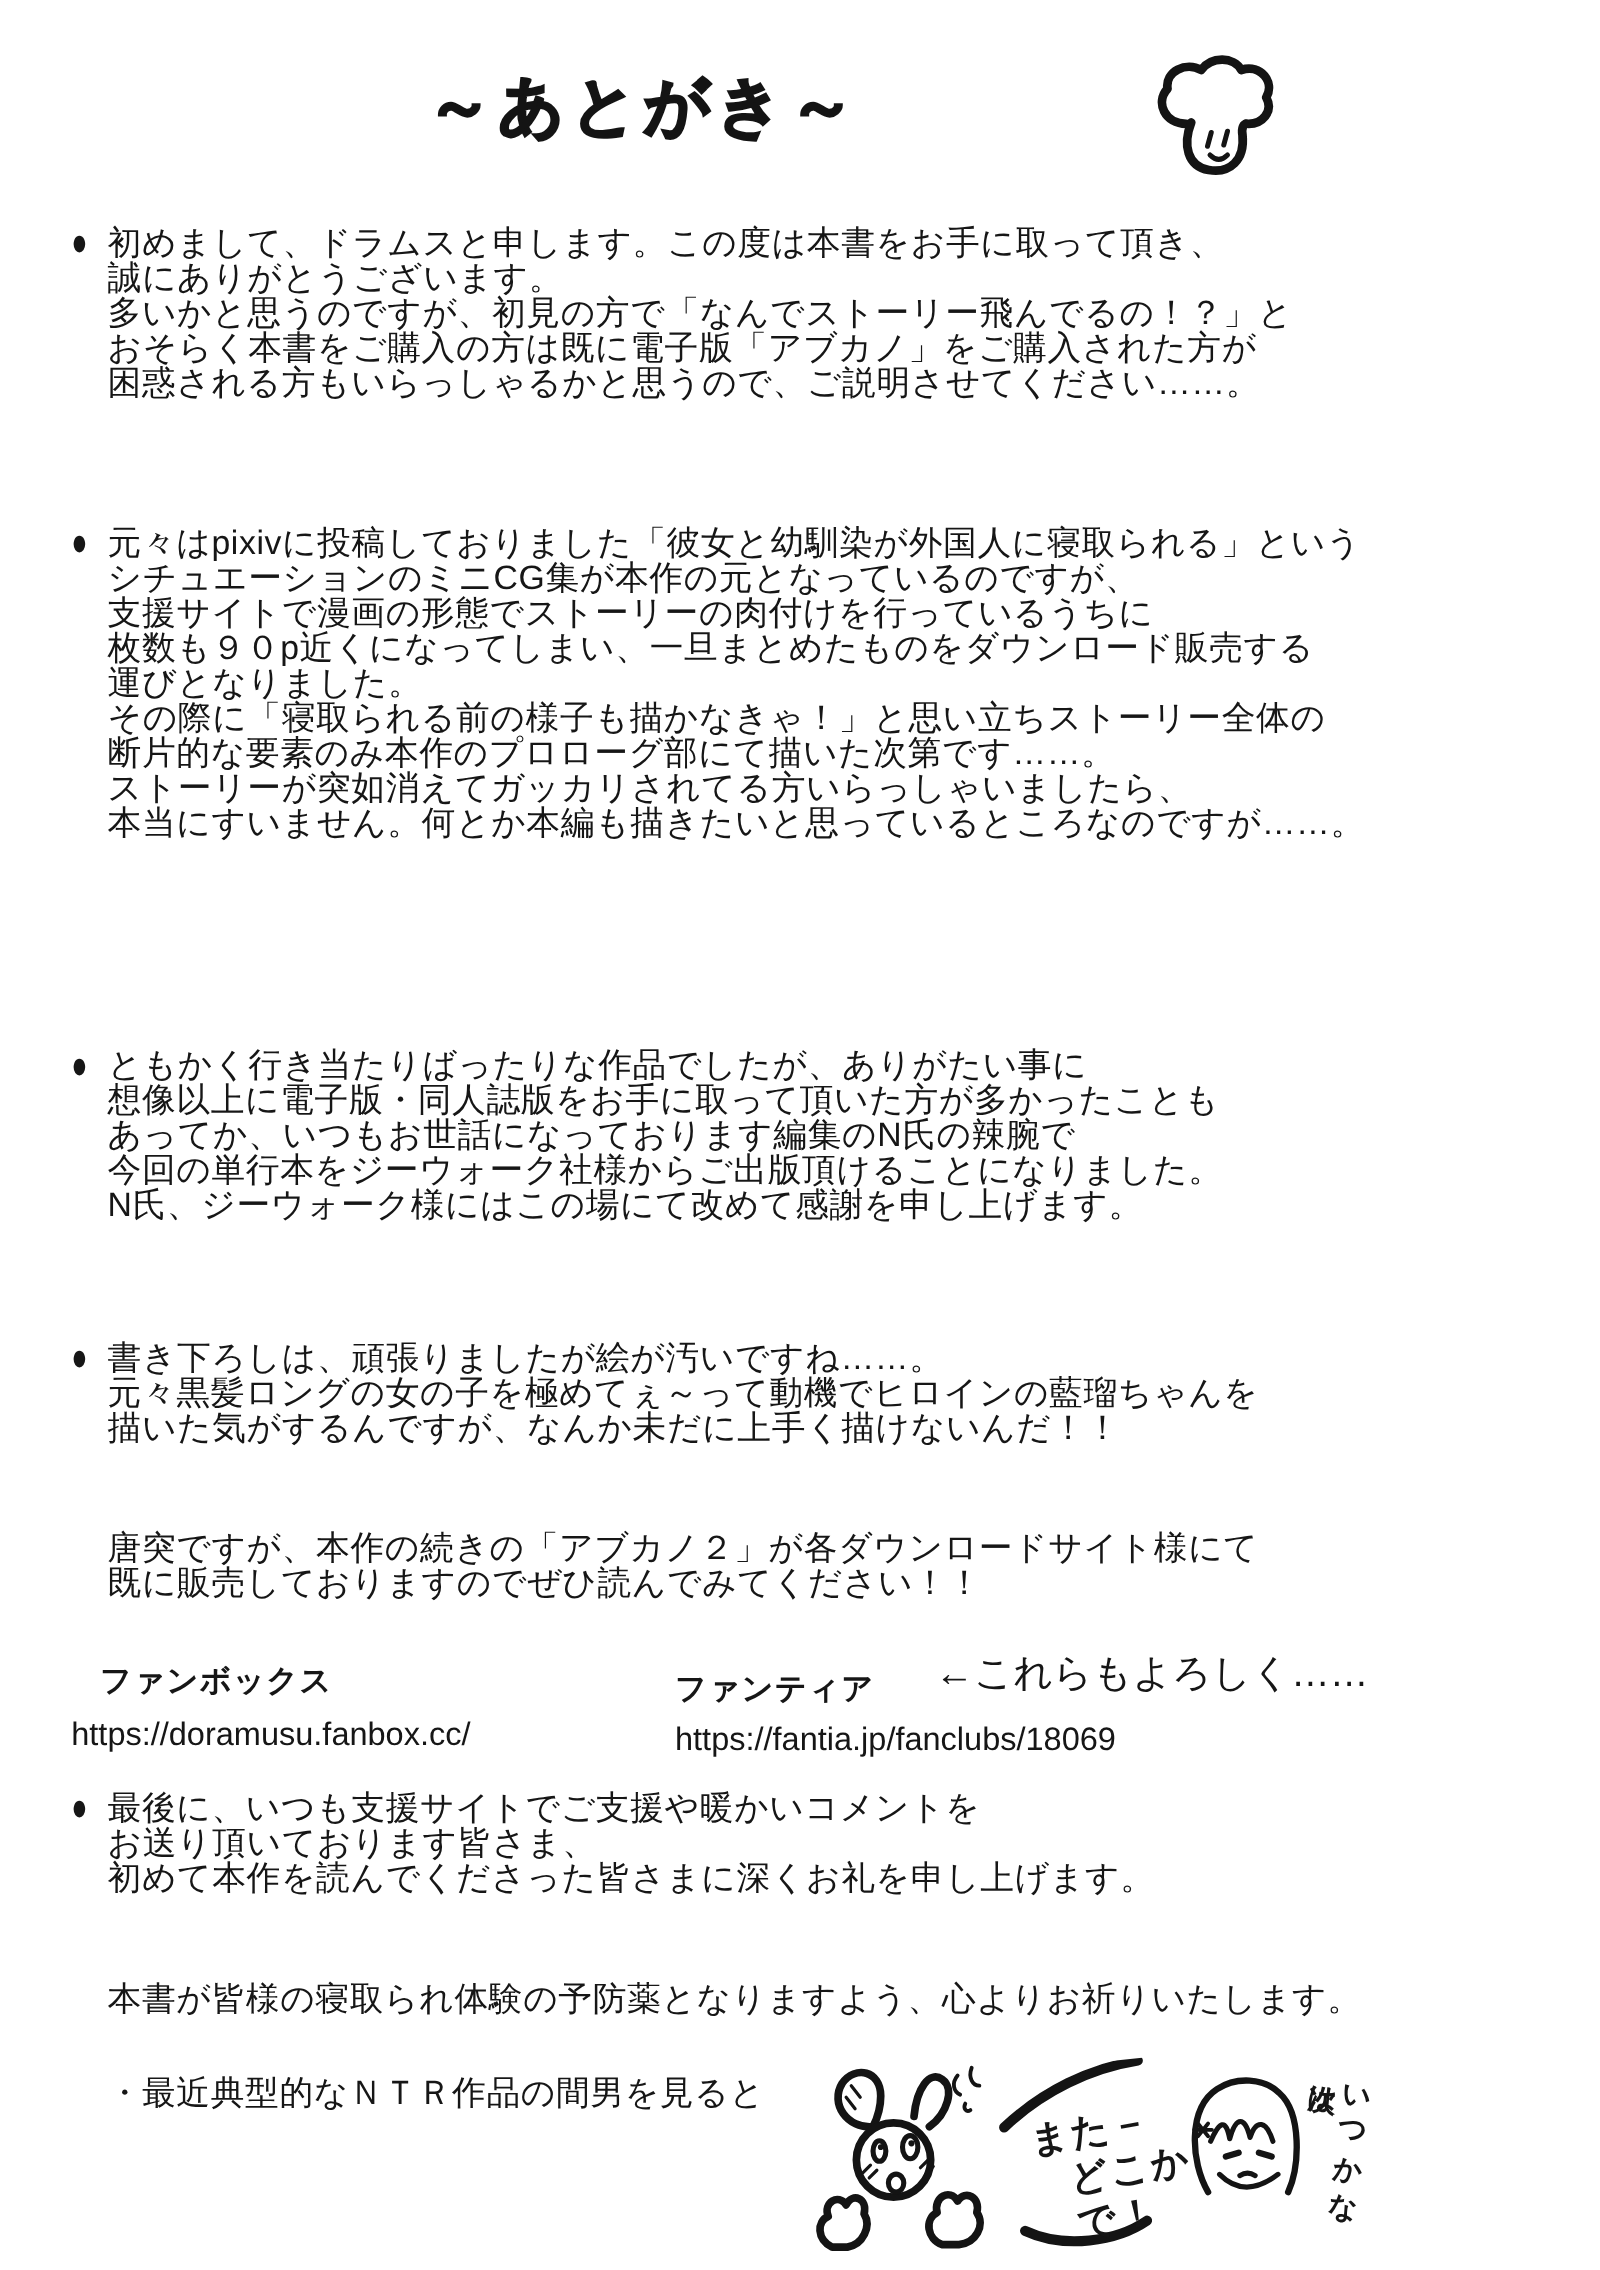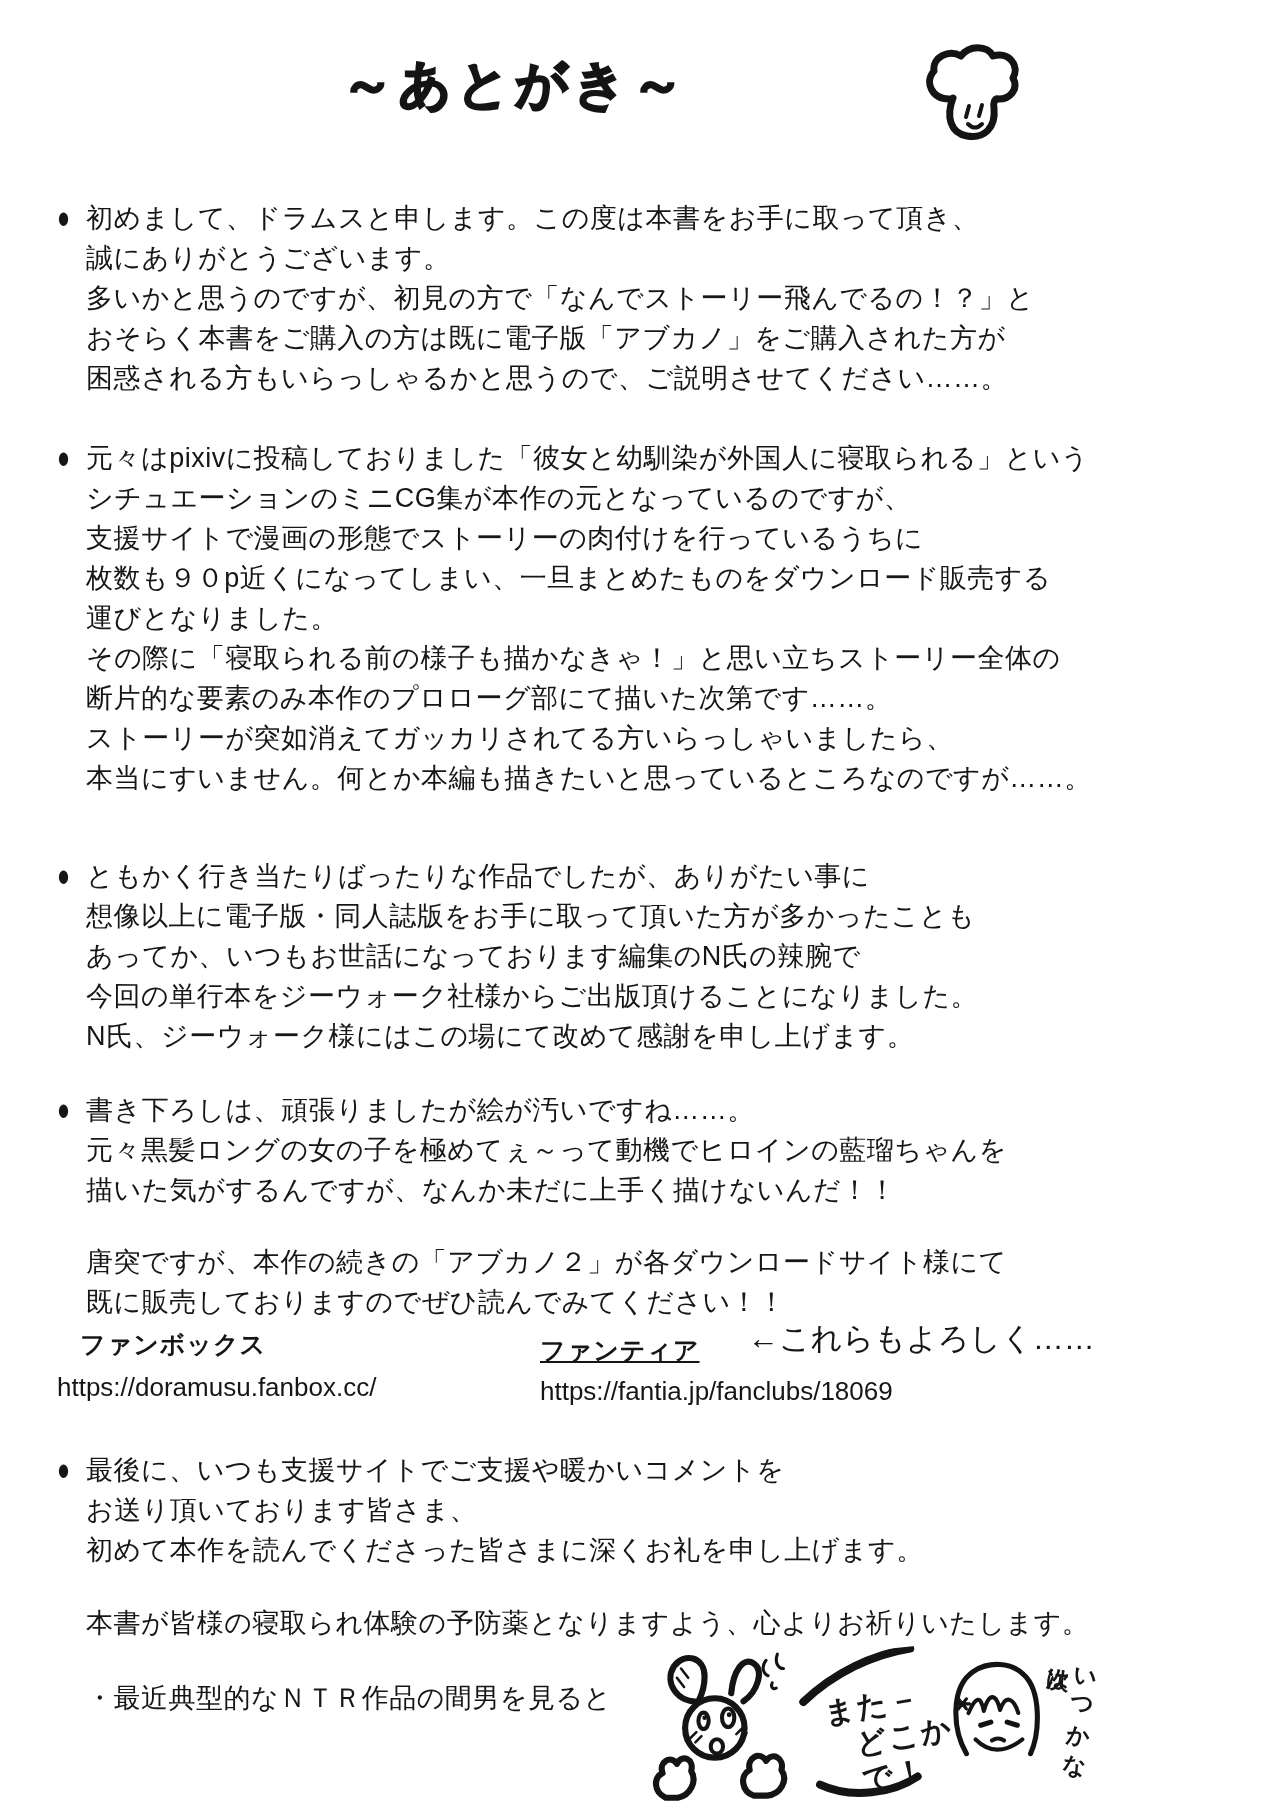--- a/index.html
+++ b/index.html
@@ -8,28 +8,28 @@
     font-family:"Liberation Sans","DejaVu Sans",sans-serif;
     position:relative;overflow:hidden;
   }
   .page-title{
     position:absolute;top:50px;left:0;width:1030px;text-align:center;
     font-size:52px;font-weight:bold;letter-spacing:5px;
     -webkit-text-stroke:2px #141414;
   }
   .para{
     position:absolute;left:57px;width:1190px;
-    font-size:27px;line-height:40px;letter-spacing:0.5px;margin-top:18px;
+    font-size:27px;line-height:28px;letter-spacing:0.5px;
   }
   .line{padding-left:29px;white-space:nowrap;}
   .line.first{padding-left:0;}
   .bullet{display:inline-block;width:29px;transform:scale(0.8,1.15);transform-origin:left center;}
   .links-labels{position:absolute;left:0;top:1326px;width:1280px;height:40px;font-size:25px;font-weight:bold;}
   .fanbox-label{position:absolute;left:80px;top:2px;letter-spacing:1px;}
-  .fantia-label{position:absolute;left:540px;top:8px;letter-spacing:1px;text-decoration:underline;}
+  .fantia-label{position:absolute;left:540px;top:8px;letter-spacing:1px;}
   .arrow-note{position:absolute;left:748px;top:-8px;font-weight:normal;font-size:31px;}
   .links-urls{position:absolute;left:0;top:1372px;width:1280px;height:40px;font-size:26px;}
   .fanbox-url{position:absolute;left:57px;top:0;}
   .fantia-url{position:absolute;left:540px;top:4px;}
   .doodle{position:absolute;}
   .doodle svg{display:block;}
   #mushroom{left:918px;top:44px;width:108px;height:102px;}
   #rabbit{left:636px;top:1646px;width:172px;height:164px;}
   #farewell{left:800px;top:1648px;width:200px;height:150px;transform:rotate(-6deg);}
   #farewell .farewell-text{

